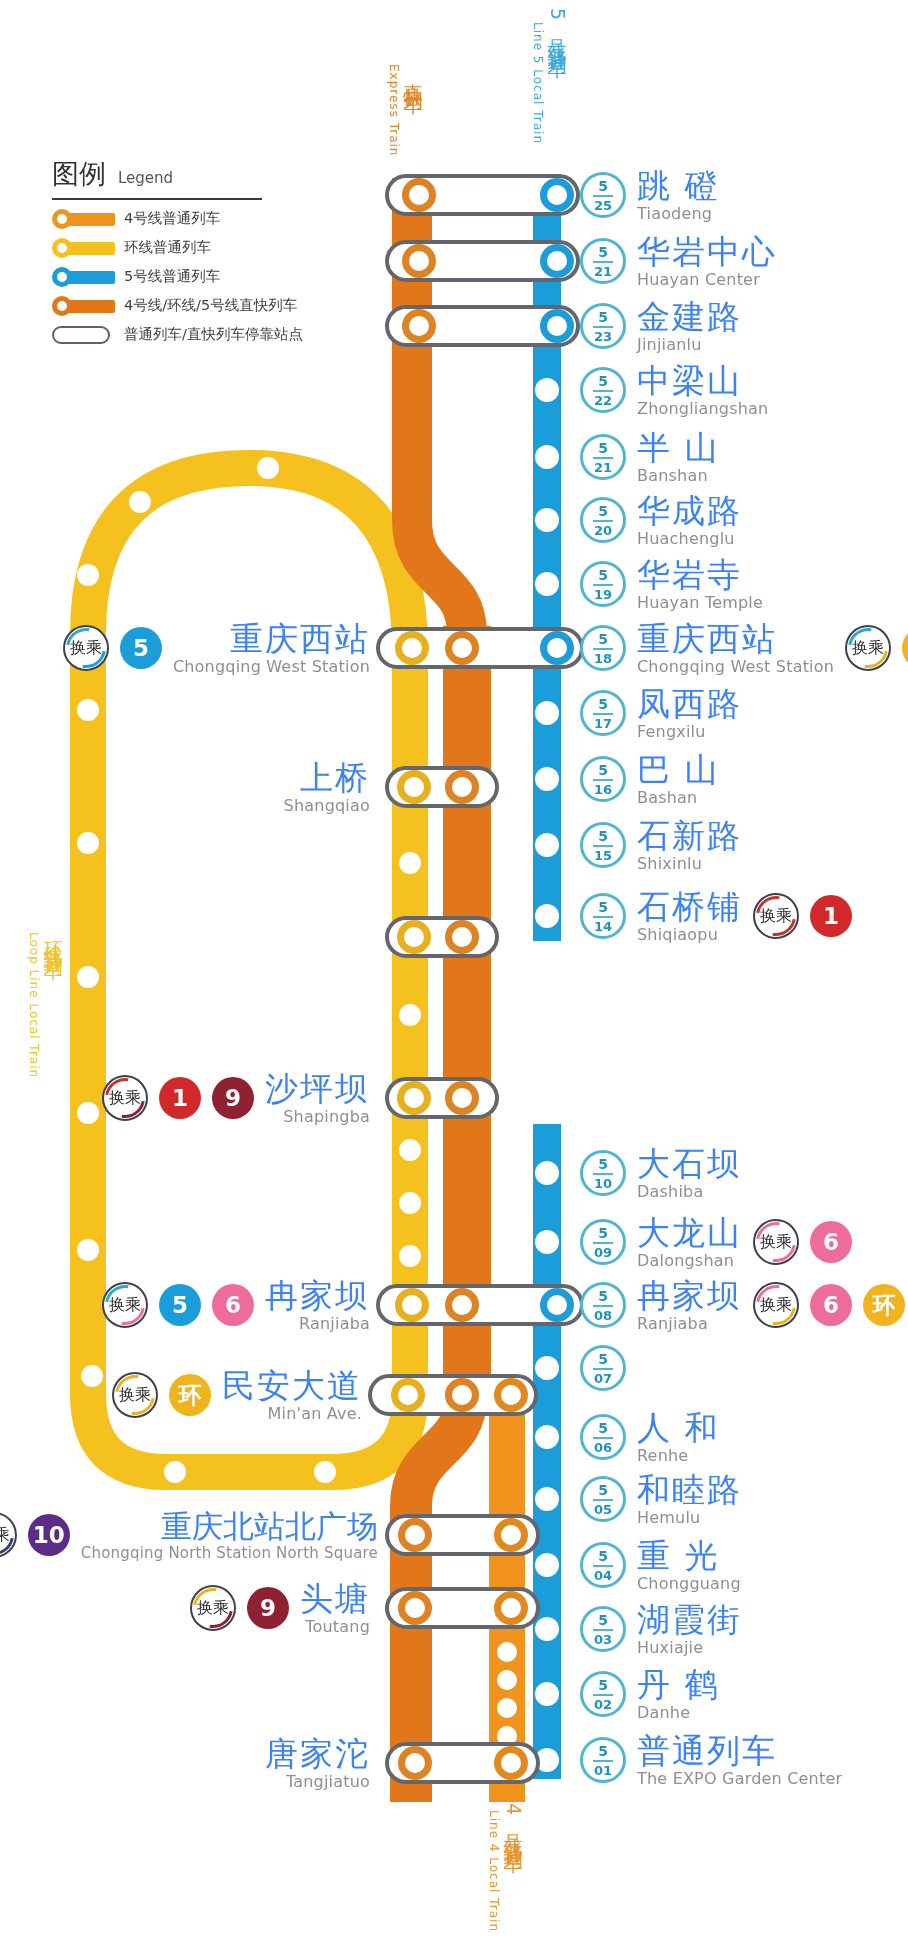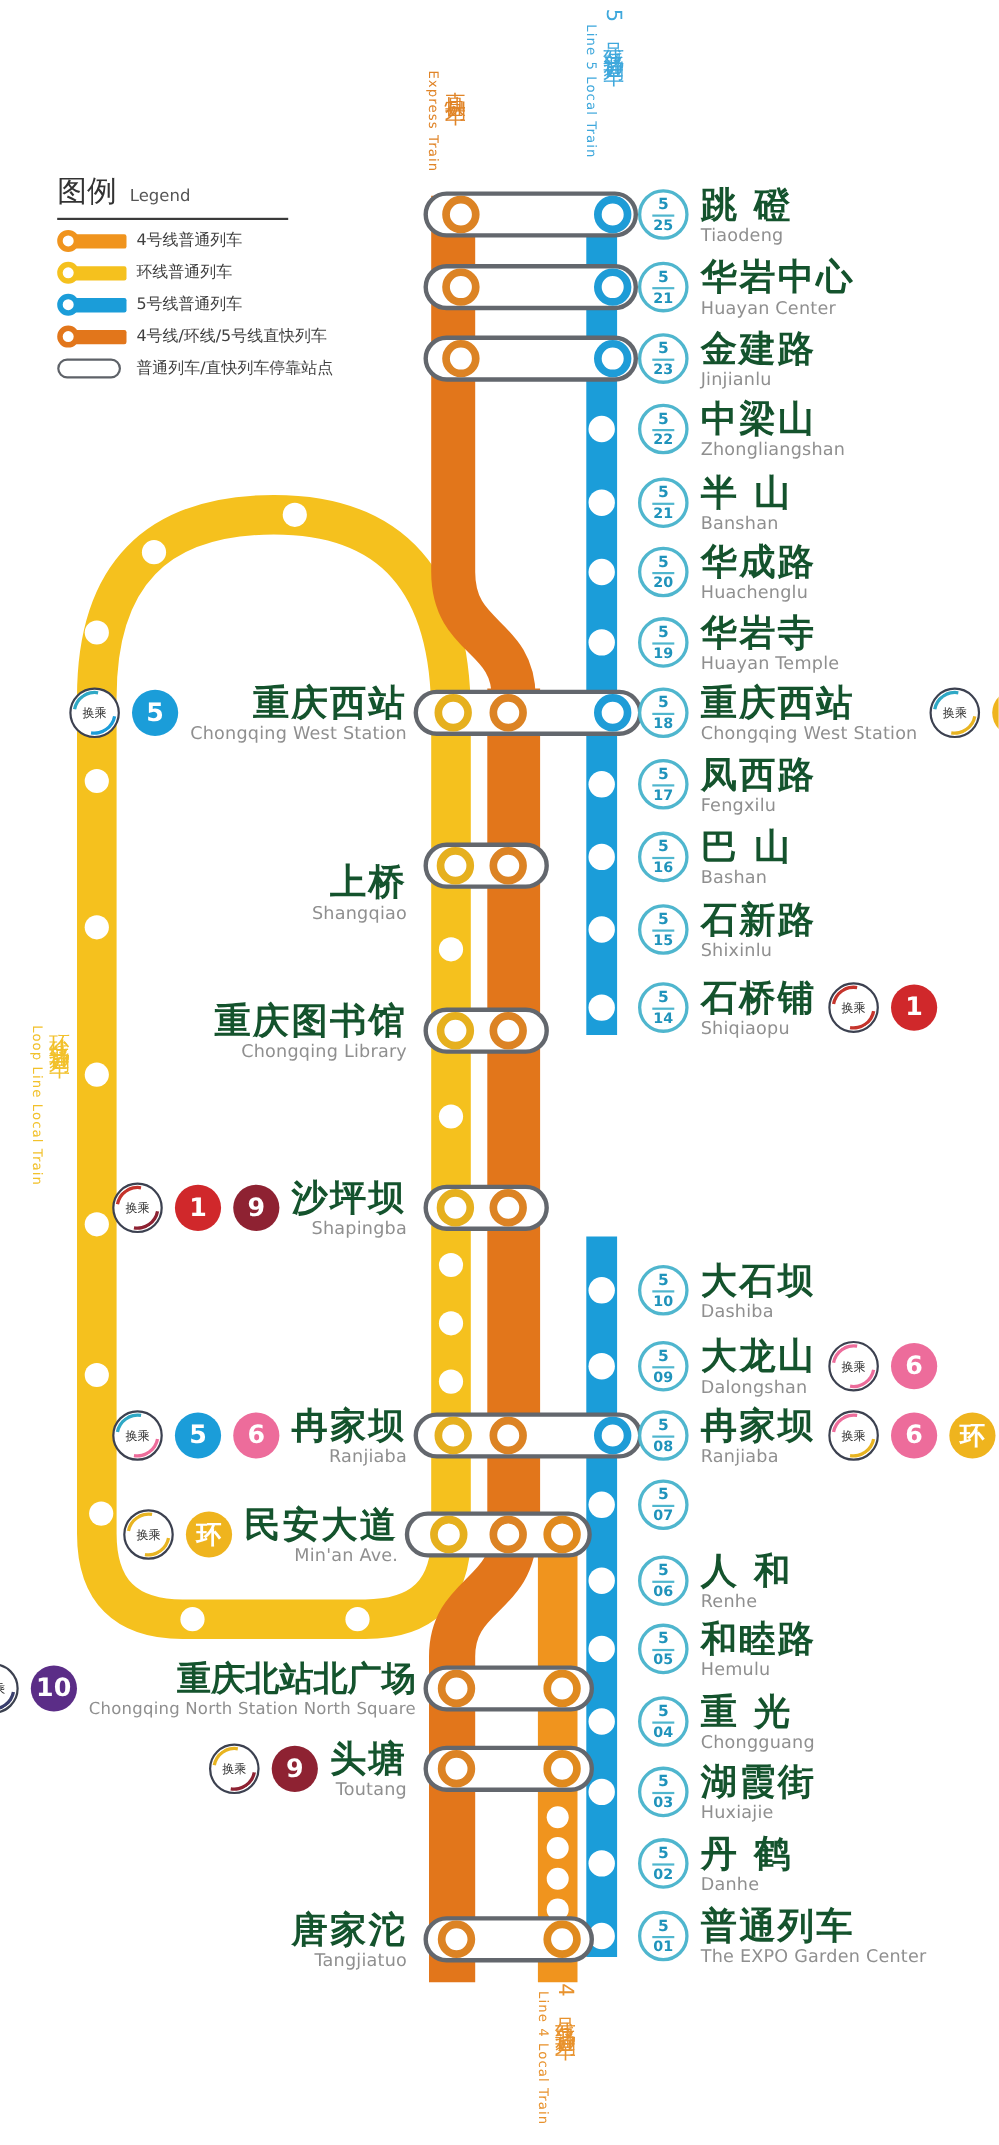--- a/index.html
+++ b/index.html
@@ -9,34 +9,34 @@
   
   .capsule{position:absolute;background:#fff;border:4px solid #63676D;border-radius:23px;
            height:42px;box-sizing:border-box;z-index:2;}
   .ring{position:absolute;top:50%;transform:translateY(-50%);width:34px;height:34px;
         border-radius:50%;border:7px solid #ccc;background:#fff;box-sizing:border-box;}
   
   .row{position:absolute;display:flex;align-items:center;height:66px;gap:11px;z-index:3;}
   .row.left{justify-content:flex-end;}
   .names{display:flex;flex-direction:column;}
   .row.left .names{align-items:flex-end;}
-  .zh{font-size:33px;color:#14532d;font-weight:700;letter-spacing:2px;line-height:1.15;white-space:nowrap;}
+  .zh{font-size:33px;color:#3b82f6;font-weight:400;letter-spacing:2px;line-height:1.15;white-space:nowrap;}
   .en{font-size:16px;color:#8F8F8F;line-height:1.1;white-space:nowrap;letter-spacing:0.2px;}
   .numbadge{width:46px;height:46px;border:3px solid #4FB6CE;border-radius:50%;background:#fff;
             display:flex;flex-direction:column;align-items:center;justify-content:center;
             color:#1F93BB;font-weight:bold;box-sizing:border-box;flex:0 0 auto;}
   .numbadge .t{font-size:14px;line-height:1;}
   .numbadge .bar{width:20px;height:2px;background:#4FB6CE;margin:2px 0;}
   .numbadge .b{font-size:13px;line-height:1;}
   .lnum{width:42px;height:42px;border-radius:50%;color:#fff;display:flex;align-items:center;
         justify-content:center;font-size:23px;font-weight:bold;flex:0 0 auto;}
   .xfer{position:relative;width:46px;height:46px;border:2.5px solid #3C4150;border-radius:50%;
         background:#fff;display:flex;align-items:center;justify-content:center;
         box-sizing:border-box;flex:0 0 auto;}
-  .xfer .lab{font-size:11px;color:#2F2F2F;z-index:1;white-space:nowrap;}
+  .xfer .lab{font-size:16px;color:#2F2F2F;z-index:1;white-space:nowrap;}
   .xfer .a1,.xfer .a2{position:absolute;inset:1px;border:3px solid transparent;border-radius:50%;}
   .xfer .a1{transform:rotate(-35deg);}
   .xfer .a2{transform:rotate(145deg);}
   
   .legend{position:absolute;left:52px;top:156px;width:230px;z-index:3;}
   .lg-title{display:flex;align-items:baseline;gap:12px;border-bottom:2px solid #3A3A3A;
             padding-bottom:6px;width:210px;}
   .lg-zh{font-size:27px;color:#333;}
   .lg-en{font-size:15px;color:#555;}
   .lg-item{display:flex;align-items:center;gap:9px;margin-top:8px;height:21px;}
@@ -514,33 +514,27 @@
       <span class="a2" style="border-top-color:#1B9DD9;"></span>
       <span class="lab">换乘</span>
     </span>
     <span class="lnum" style="background:#1B9DD9;">5</span>
     <span class="names">
       <span class="zh">重庆西站</span>
       <span class="en">Chongqing West Station</span>
     </span>
   </div>
 
-  <div class="row left" style="right:538px;top:754px;margin-top:24px;">
+  <div class="row left" style="right:538px;top:754px;">
     <span class="names">
       <span class="zh">上桥</span>
       <span class="en">Shangqiao</span>
     </span>
   </div>
 
-  <div class="row left" style="right:538px;top:904px;">
-    <span class="names">
-      <span class="zh">重庆图书馆</span>
-      <span class="en">Chongqing Library</span>
-    </span>
-  </div>
 
   <div class="row left" style="right:538px;top:1065px;">
     <span class="xfer">
       <span class="a1" style="border-top-color:#C5342C;"></span>
       <span class="a2" style="border-top-color:#8E2232;"></span>
       <span class="lab">换乘</span>
     </span>
     <span class="lnum" style="background:#D0282B;">1</span>
     <span class="lnum" style="background:#8E2232;">9</span>
     <span class="names">

